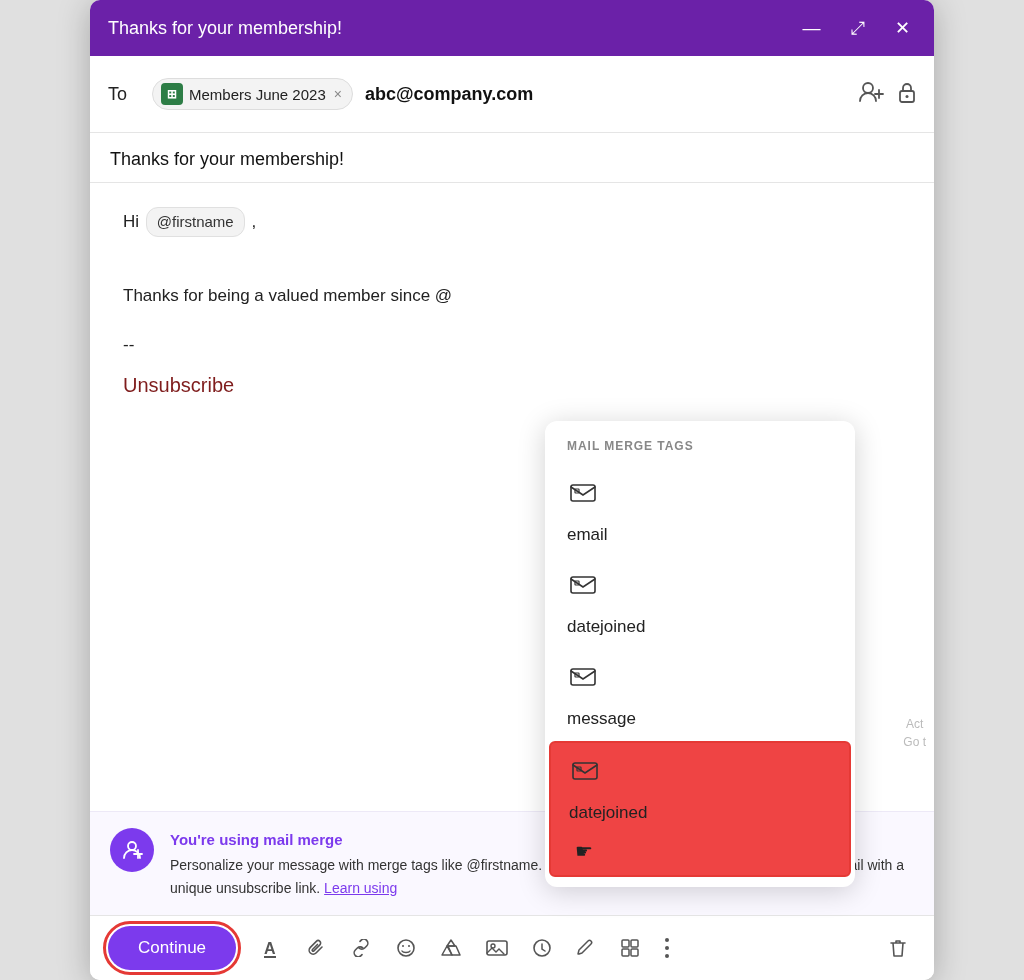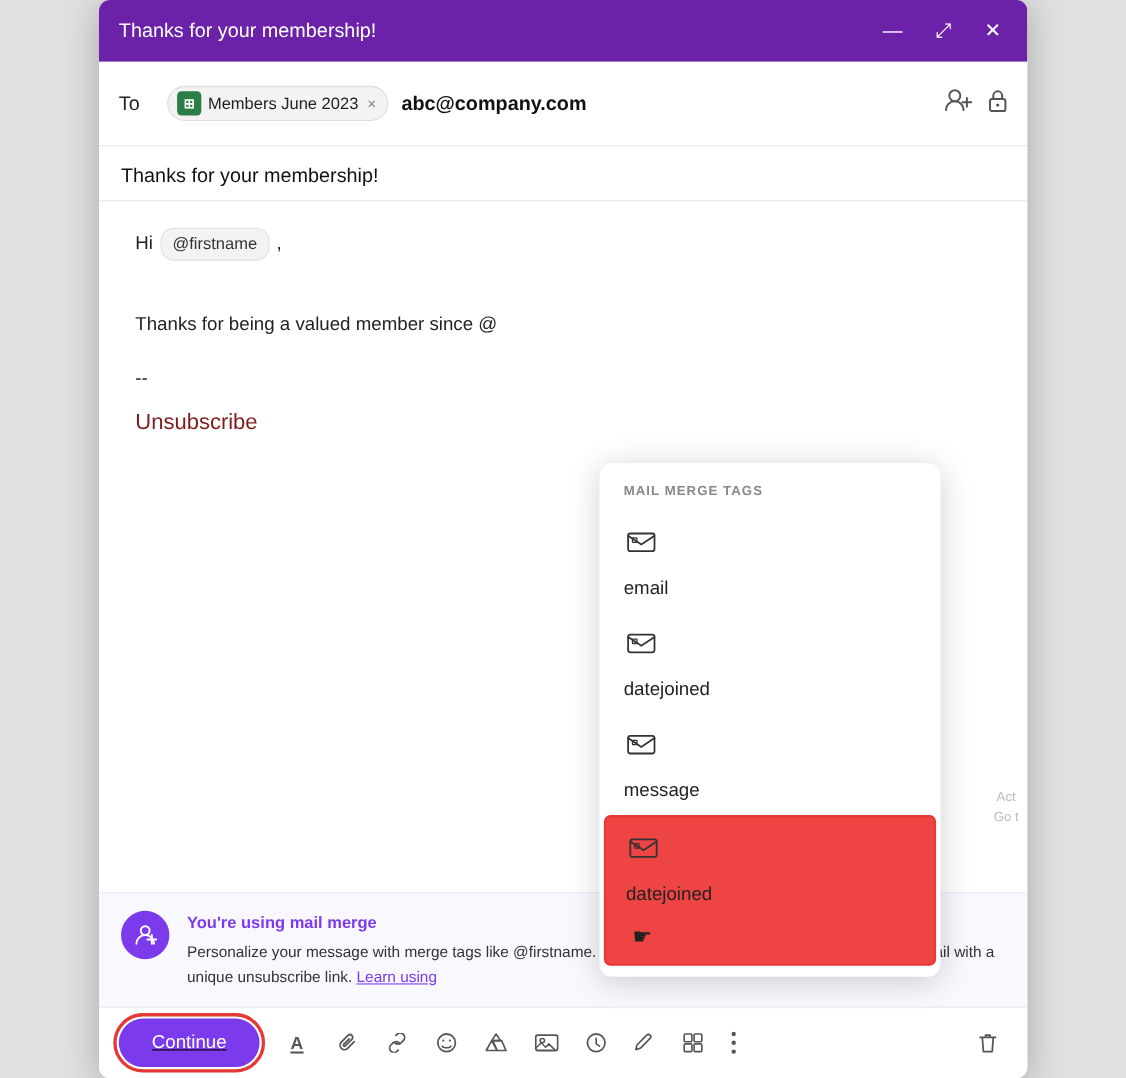--- a/index.html
+++ b/index.html
@@ -229,21 +229,20 @@
     }
     
     .toolbar {
       display: flex;
       align-items: center;
       padding: 10px 18px;
       border-top: 1.5px solid #e5e5e5;
       gap: 8px;
       flex-shrink: 0;
       background: #fff;
-      text-decoration: underline;
     }
     .continue-btn {
       background: #7c3aed;
       color: #fff;
       border: none;
       border-radius: 24px;
       padding: 12px 30px;
       font-size: 17px;
       font-weight: 500;
       cursor: pointer;

